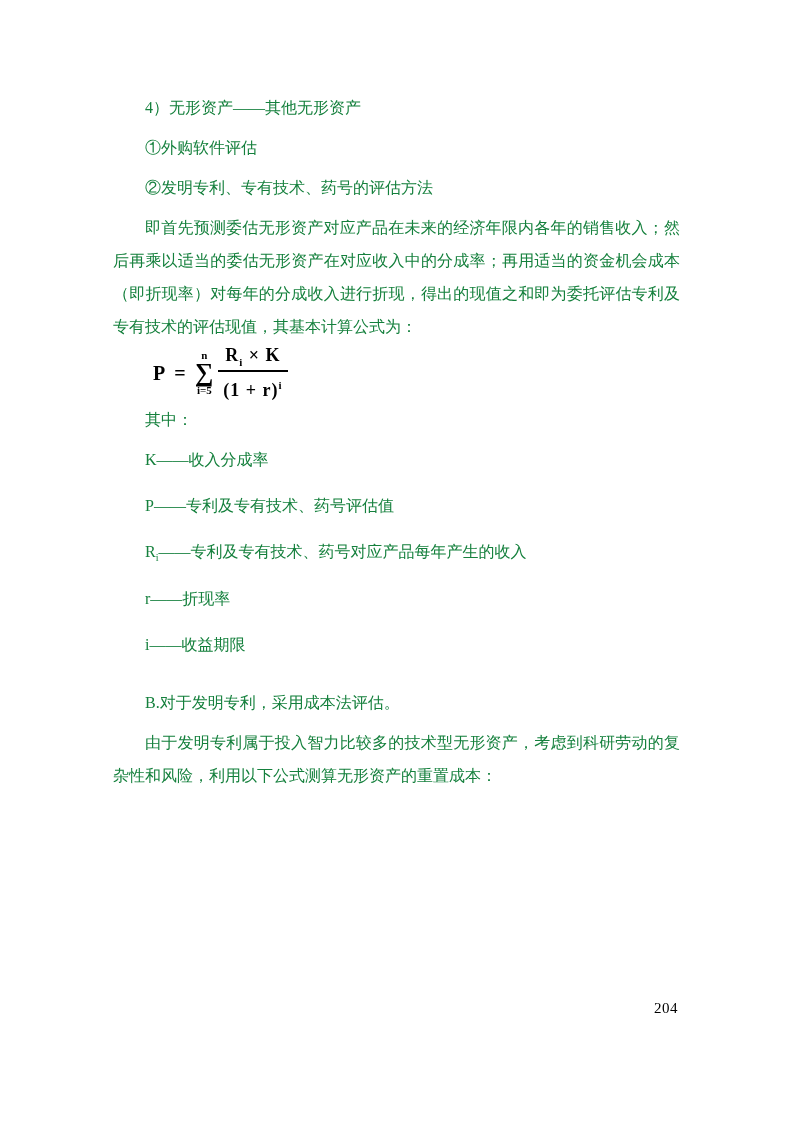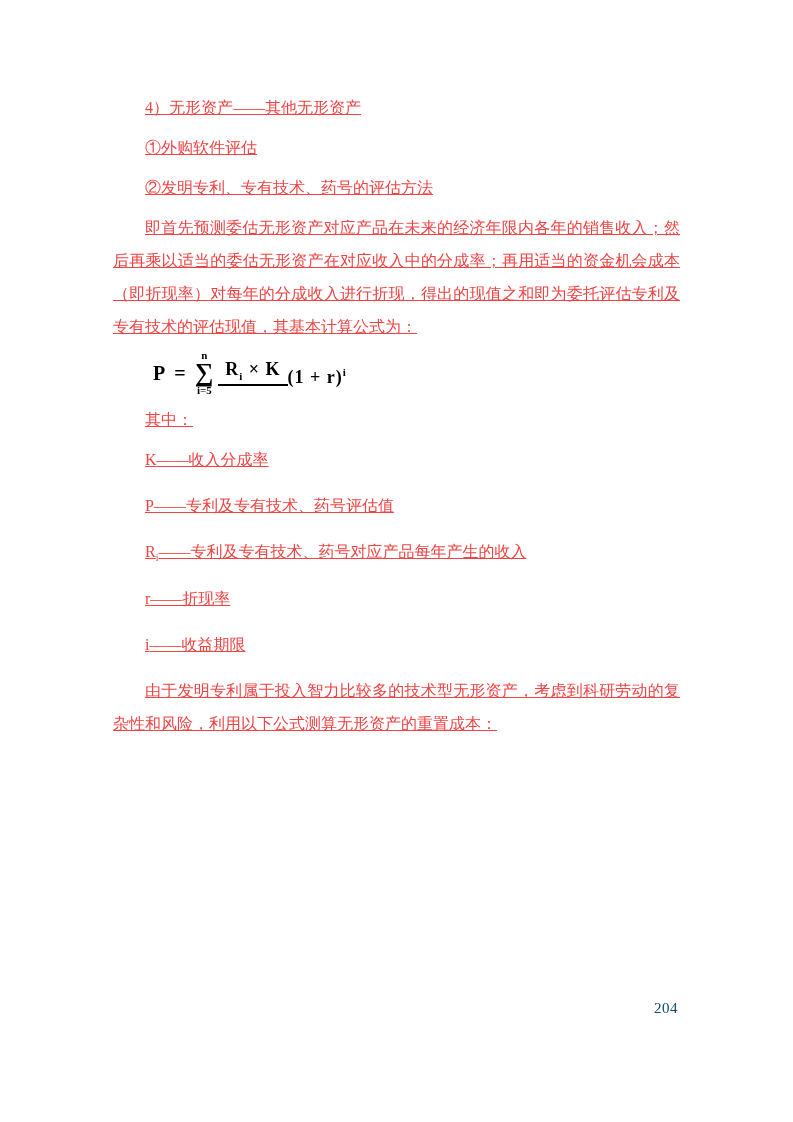--- a/index.html
+++ b/index.html
@@ -14,22 +14,21 @@
   }
   .content {
     position:absolute;
     left:113px; top:91px; width:567px;
     font-size:16px;
   }
   .line, .para {
     line-height:33px;
     text-indent:32px;
     margin-top:7px;
-    color:#ef4444;
-    text-decoration:underline;
+    color:#15803d;
   }
   .content > :first-child { margin-top:0; }
   .para { text-align:justify; }
   .def sub { font-size:10px; }
   .mt-extra { margin-top:19px; }
 
   
   .formula {
     display:flex;
     align-items:center;
@@ -46,35 +45,36 @@
     flex-direction:column;
     align-items:center;
     line-height:1;
     margin-right:4px;
   }
   .sigma .s-top { font-size:11px; letter-spacing:0; }
   .sigma .s-glyph { font-size:26px; line-height:0.9; }
   .sigma .s-bottom { font-size:11px; letter-spacing:0; }
   .frac {
     display:inline-flex;
+    flex-direction:column;
     align-items:center;
     line-height:1.05;
     font-size:18px;
   }
   .frac .num { border-bottom:2px solid #000; padding:0 7px 2px 7px; }
   .frac .den { padding-top:8px; }
   .frac sub { font-size:11px; }
   .frac sup { font-size:11px; }
 
   .page-number {
     position:absolute;
     left:654px; top:1000px;
     font-size:15px;
     letter-spacing:0.5px;
-    color:#0c4a6e;
+    color:#000000;
   }
 </style>
 </head>
 <body>
 
 <div class="page">
   <div class="content">
 
     <p class="line">4）无形资产——其他无形资产</p>
 
@@ -105,19 +105,20 @@
     <p class="line def"><span>K</span><sub></sub><span>——收入分成率</span></p>
 
     <p class="line def"><span>P</span><sub></sub><span>——专利及专有技术、药号评估值</span></p>
 
     <p class="line def"><span>R</span><sub>i</sub><span>——专利及专有技术、药号对应产品每年产生的收入</span></p>
 
     <p class="line def"><span>r</span><sub></sub><span>——折现率</span></p>
 
     <p class="line def"><span>i</span><sub></sub><span>——收益期限</span></p>
 
+    <p class="line mt-extra">B.对于发明专利，采用成本法评估。</p>
 
     <p class="para">由于发明专利属于投入智力比较多的技术型无形资产，考虑到科研劳动的复杂性和风险，利用以下公式测算无形资产的重置成本：</p>
 
   </div>
 
   <span class="page-number">204</span>
 </div>
 
 </body></html>

